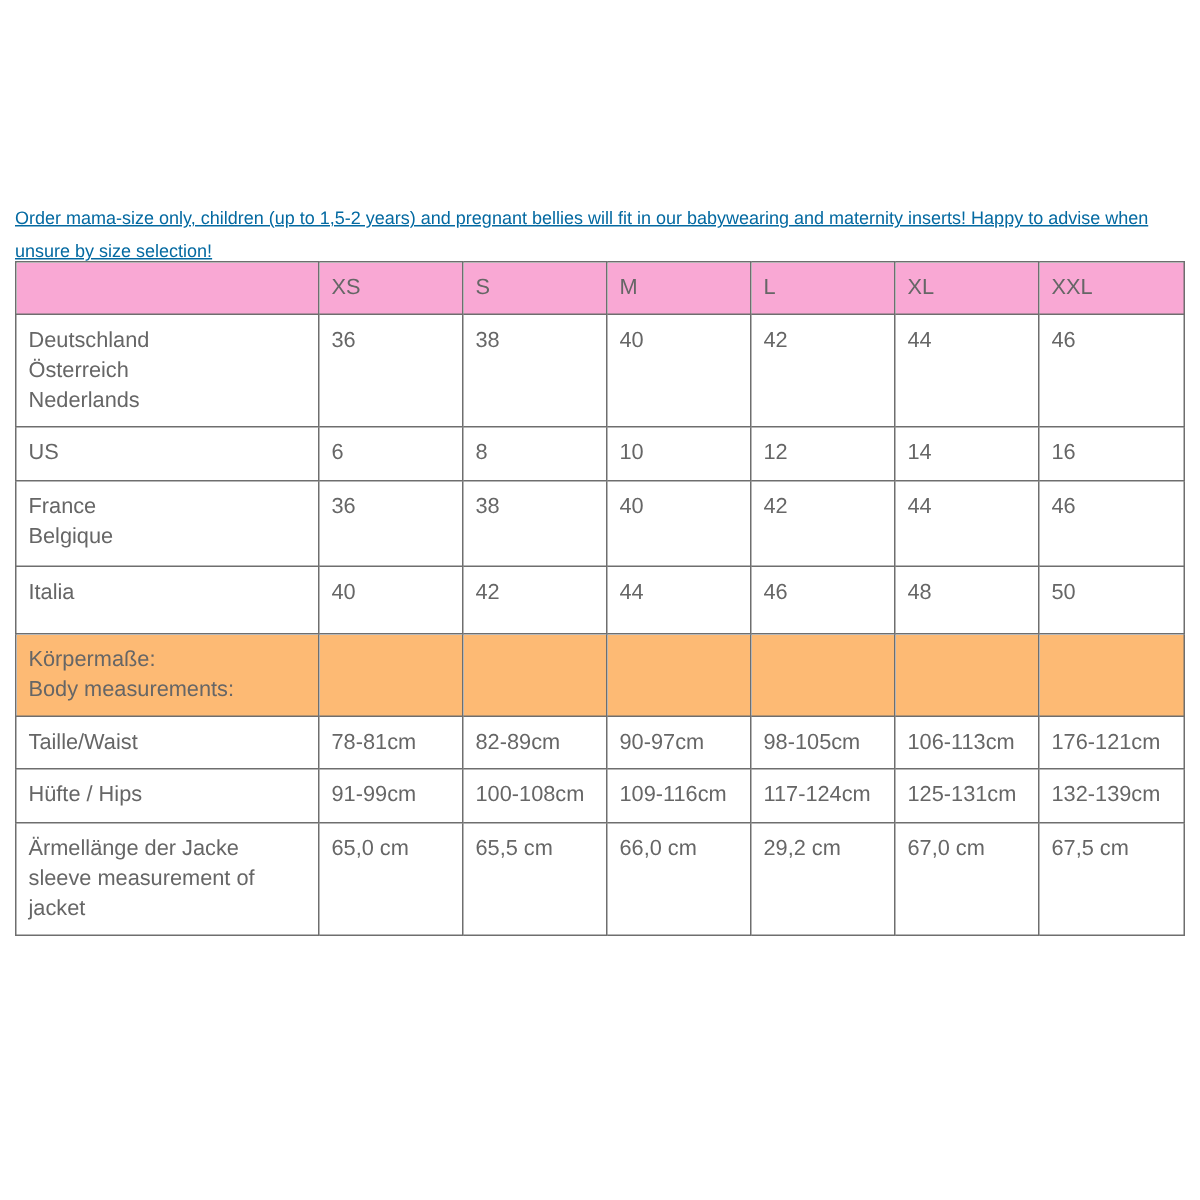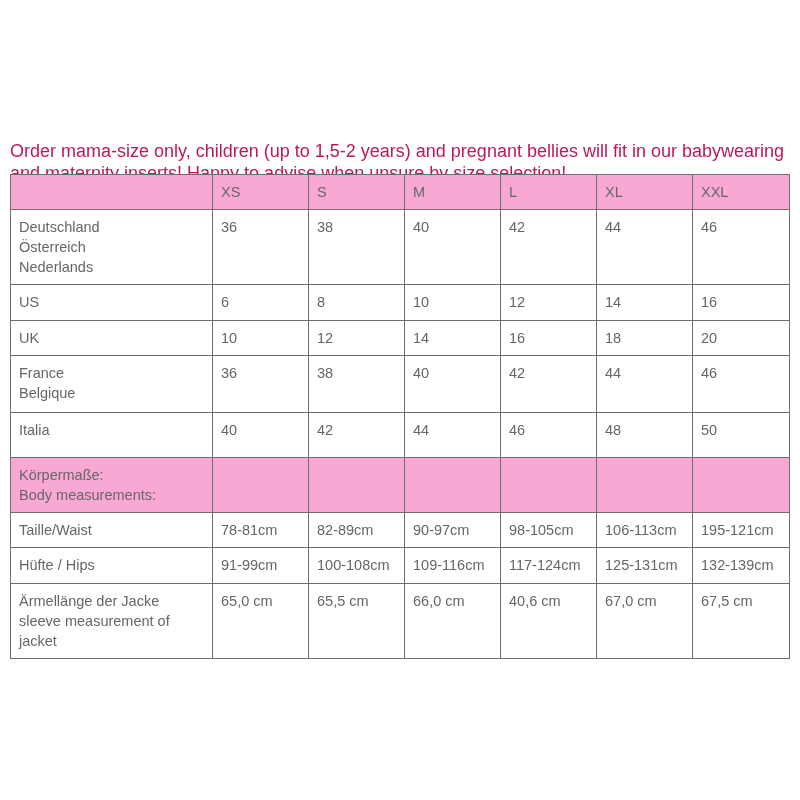--- a/index.html
+++ b/index.html
@@ -15,23 +15,24 @@
     width: 800px;
     height: 800px;
     background: #ffffff;
     position: relative;
   }
   .intro {
     position: absolute;
     top: 122px;
     left: 10px;
     width: 778px;
-    font-size: 18px;
+    font-size: 12px;
     line-height: 22px;
-    color: #be185d;
+    color: #0369a1;
+    text-decoration: underline;
   }
   table.size-chart {
     position: absolute;
     top: 174px;
     left: 10px;
     width: 780px;
     border-collapse: collapse;
     table-layout: fixed;
   }
   .size-chart th,
@@ -41,21 +42,21 @@
     text-align: left;
     vertical-align: top;
     font-size: 14.5px;
     line-height: 20px;
     font-weight: normal;
     color: #666666;
     overflow: hidden;
   }
   .size-chart thead tr { height: 34px; }
   .size-chart thead th { background: #f9a8d4; }
-  .size-chart tr.section td { background: #f9a8d4; }
+  .size-chart tr.section td { background: #fdba74; }
   .size-chart td.label { white-space: pre-line; }
   .h34 { height: 34px; }
   .h35 { height: 45px; padding-left: 36px; }
   .h36 { height: 36px; margin-left: 24px; }
   .h51 { height: 51px; }
   .h55 { height: 55px; padding-left: 40px; }
   .h57 { height: 57px; }
   .h75 { height: 75px; }
 </style>
 </head>
@@ -100,29 +101,20 @@
       </tr>
       <tr class="h36">
         <td class="label">US</td>
         <td>6</td>
         <td>8</td>
         <td>10</td>
         <td>12</td>
         <td>14</td>
         <td>16</td>
       </tr>
-      <tr class="h34">
-        <td class="label">UK</td>
-        <td>10</td>
-        <td>12</td>
-        <td>14</td>
-        <td>16</td>
-        <td>18</td>
-        <td>20</td>
-      </tr>
       <tr class="h57">
         <td class="label">France
 Belgique</td>
         <td>36</td>
         <td>38</td>
         <td>40</td>
         <td>42</td>
         <td>44</td>
         <td>46</td>
       </tr>
@@ -145,37 +137,37 @@
         <td></td>
         <td></td>
       </tr>
       <tr class="h34">
         <td class="label">Taille/Waist</td>
         <td>78-81cm</td>
         <td>82-89cm</td>
         <td>90-97cm</td>
         <td>98-105cm</td>
         <td>106-113cm</td>
-        <td>195-121cm</td>
+        <td>176-121cm</td>
       </tr>
       <tr class="h36">
         <td class="label">Hüfte / Hips</td>
         <td>91-99cm</td>
         <td>100-108cm</td>
         <td>109-116cm</td>
         <td>117-124cm</td>
         <td>125-131cm</td>
         <td>132-139cm</td>
       </tr>
       <tr class="h55">
         <td class="label">Ärmellänge der Jacke
 sleeve measurement of jacket</td>
         <td>65,0 cm</td>
         <td>65,5 cm</td>
         <td>66,0 cm</td>
-        <td>40,6 cm</td>
+        <td>29,2 cm</td>
         <td>67,0 cm</td>
         <td>67,5 cm</td>
       </tr>
     </tbody>
   </table>
 
 </div>
 
 </body></html>

